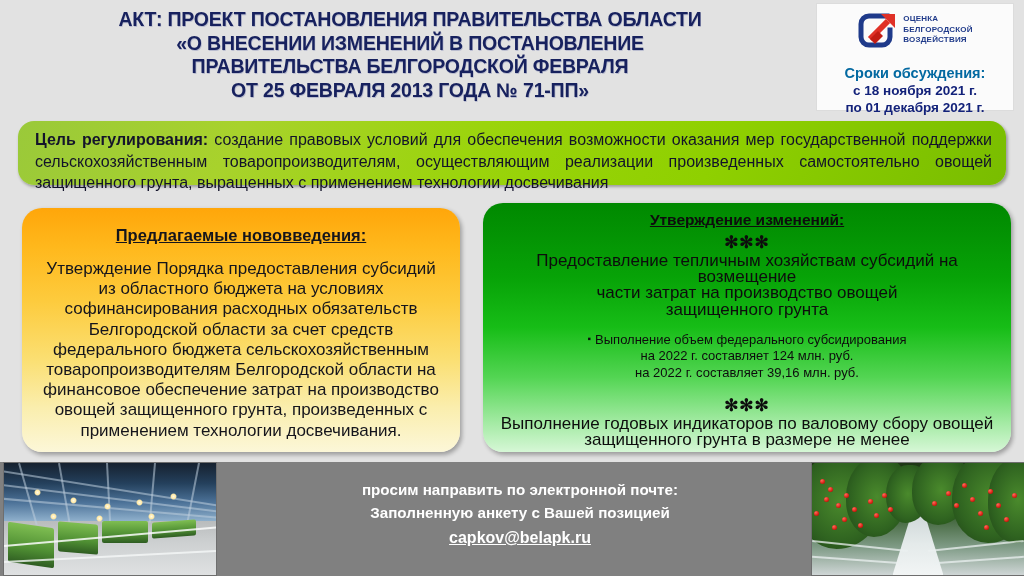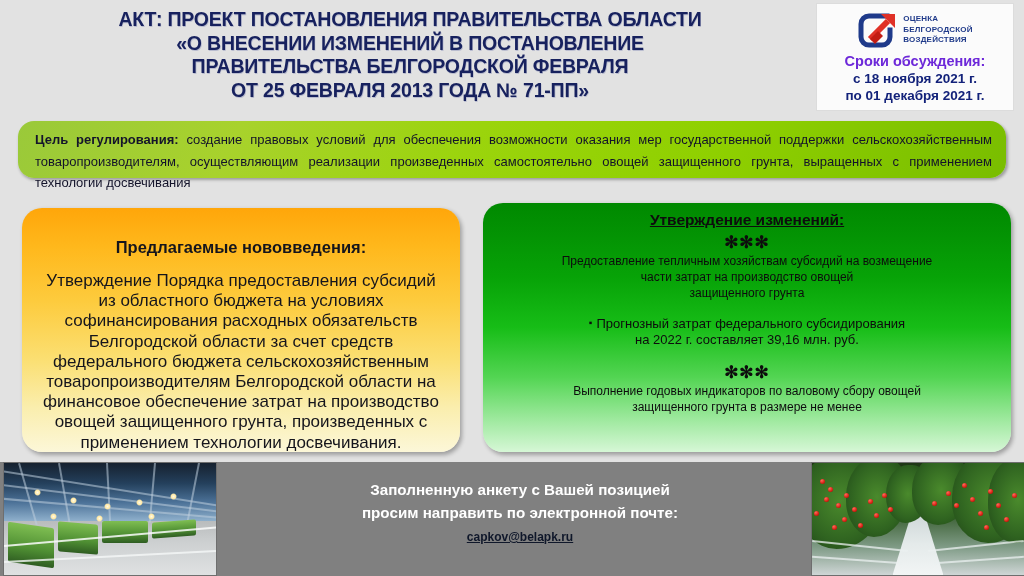--- a/index.html
+++ b/index.html
@@ -57,45 +57,45 @@
   #orv-words {
     text-align: left;
     color: #1f3a8a;
     font-weight: bold;
     font-size: 8px;
     line-height: 10.5px;
     letter-spacing: 0.2px;
   }
   #orv-words span { display:block; }
   #orv-deadline-title {
-    color: #6d28d9;
+    color: #0369a1;
     font-weight: bold;
     font-size: 14.5px;
     line-height: 17px;
-    margin-top: 2px;
+    margin-top: 14px;
   }
   .orv-date {
     color: #13227a;
     font-weight: bold;
     font-size: 13.5px;
     line-height: 17px;
   }
 
   
   #goal-banner {
     position: absolute;
     left: 18px; top: 121px;
-    width: 988px; height: 57px;
+    width: 988px; height: 64px;
     border-radius: 16px;
     background: linear-gradient(118deg, #9ac93a 0%, #a8d22c 22%, #9bd40c 46%, #8fd000 70%, #79bd00 100%);
     box-shadow: 1.5px 2px 3px rgba(0,0,0,0.30);
     box-sizing: border-box;
     padding: 8px 14px 8px 17px;
     color: #13132a;
-    font-size: 13px;
+    font-size: 16px;
     line-height: 21.5px;
     text-align: justify;
     text-align-last: left;
   }
   #goal-banner .goal-label {
     font-weight: bold;
     color: #14142b;
   }
 
   
@@ -107,21 +107,22 @@
     background: linear-gradient(180deg, #ffa60a 0%, #ffb81c 16%, #fdcb3d 38%, #fbdf72 62%, #faeeae 82%, #fcf7d8 100%);
     box-shadow: 2px 2.5px 4px rgba(0,0,0,0.30);
     box-sizing: border-box;
     padding: 10px 14px 8px 14px;
     color: #15151c;
   }
   #panel-left-title {
     text-align: center;
     font-weight: bold;
     font-size: 16.5px;
-    margin: 20px 0 14px 0;
+    text-decoration: underline;
+    margin: 8px 0 14px 0;
   }
   #panel-left-body {
     font-size: 17px;
     line-height: 20.2px;
     text-align: center;
     padding: 0 4px;
   }
 
   #panel-right {
     position: absolute;
@@ -144,21 +145,21 @@
   .stars {
     text-align: center;
     font-weight: bold;
     font-size: 17px;
     letter-spacing: 1px;
     line-height: 18px;
     margin: 1px 0 1px 0;
   }
   .rblock {
     text-align: center;
-    font-size: 12px;
+    font-size: 17px;
     line-height: 16.2px;
   }
   #panel-right-bullets {
     margin: 13px 0 0 0;
     text-align: center;
     font-size: 13.0px;
     line-height: 16.6px;
   }
   #panel-right-bullets .bullet-line .bsq {
     font-size: 10px;
@@ -180,22 +181,22 @@
     width: 560px;
     text-align: center;
     color: #ffffff;
     font-weight: bold;
     font-size: 15.2px;
     line-height: 23px;
   }
   #footer-email {
     display: inline-block;
     margin-top: 2px;
-    color: #0f172a;
-    font-size: 12px;
+    color: #ffffff;
+    font-size: 16px;
     font-weight: bold;
     text-decoration: underline;
   }
 
   
   .photo {
     position: absolute;
     top: 463px;
     width: 212px;
     height: 112px;
@@ -308,38 +309,39 @@
 
   <div class="stars">✻✻✻</div>
   <div class="rblock">
     <div>Предоставление тепличным  хозяйствам субсидий на возмещение</div>
     <div>части затрат на производство овощей</div>
     <div>защищенного грунта</div>
   </div>
 
   <div id="panel-right-bullets">
     <div class="bullet-line">
-      <span class="bsq">▪</span><span>Прогнозный затрат федерального субсидирования</span>
+      <span class="bsq">▪</span><span>Выполнение объем федерального субсидирования</span>
     </div>
+    <div>на 2022 г. составляет 124 млн.  руб.</div>
     <div>на 2022 г. составляет 39,16 млн.  руб.</div>
   </div>
 
   <div id="panel-right-spacer"></div>
 
   <div class="stars">✻✻✻</div>
   <div class="rblock">
     <div>Выполнение годовых индикаторов по валовому сбору овощей</div>
     <div>защищенного грунта в размере не менее</div>
   </div>
 </div>
 
 <div id="footer">
   <div id="footer-text">
+    <div>просим направить по электронной почте:</div>
     <div>Заполненную анкету с Вашей позицией</div>
-    <div>просим направить по электронной почте:</div>
     <a id="footer-email" href="#">capkov@belapk.ru</a>
   </div>
 </div>
 
 <div class="photo" id="photo-left">
   <div class="gh-sky"></div>
   <div class="gh-floor"></div>
   <div class="gh-beam" style="left:-10px; top:6px;  width:250px; height:2px; transform:rotate(9deg);"></div>
   <div class="gh-beam" style="left:-10px; top:20px; width:250px; height:2px; transform:rotate(7deg);"></div>
   <div class="gh-beam" style="left:-10px; top:34px; width:250px; height:2px; transform:rotate(5deg);"></div>

